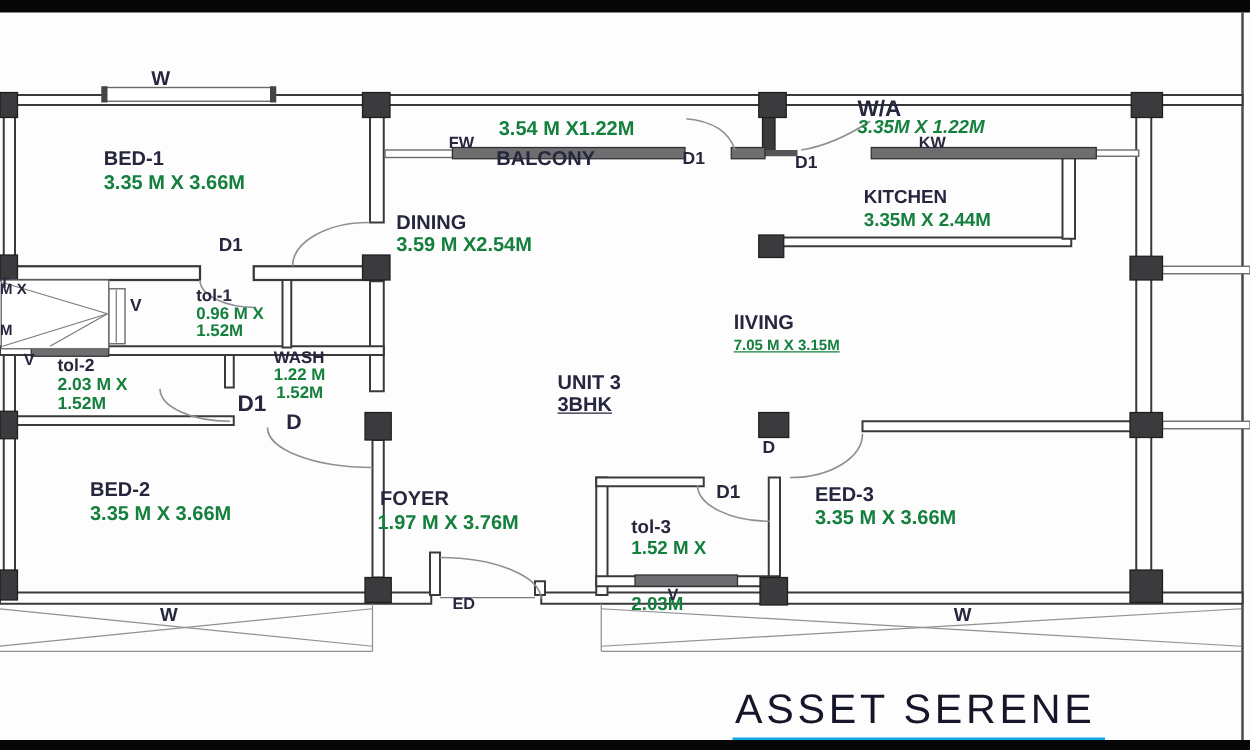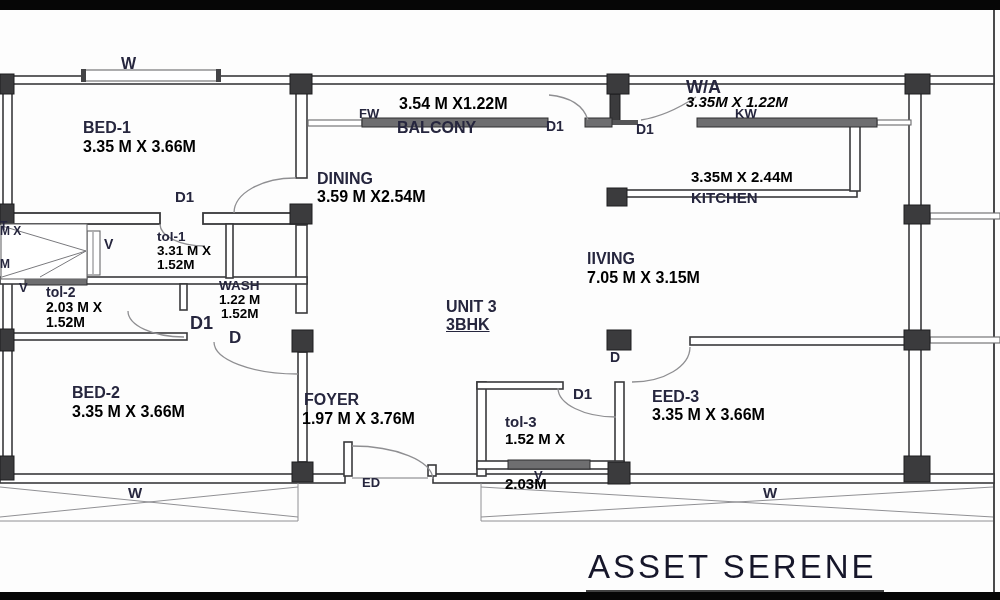--- a/index.html
+++ b/index.html
@@ -9,25 +9,25 @@
   .wall{fill:#ffffff;stroke:#3a3a3c;stroke-width:1.6;}
   .wallthick{fill:#ffffff;stroke:#39393b;stroke-width:1.8;}
   .col{fill:#3b3b3d;stroke:#1e1e20;stroke-width:1;}
   .sill{fill:#6e6e70;stroke:#2f2f31;stroke-width:1;}
   .thin{fill:#ffffff;stroke:#6a6a6c;stroke-width:1.1;}
   .arc{fill:none;stroke:#8f8f92;stroke-width:1.3;}
   .bay{stroke:#909094;stroke-width:1;fill:none;}
   .xline{stroke:#7a7a7e;stroke-width:1;fill:none;}
   .frame{fill:#060606;}
   .lbl{position:absolute;font-weight:bold;color:#26263e;white-space:nowrap;line-height:1.05;}
-  .dims{color:#000000;}
+  .dims{color:#15803d;}
   .marker{position:absolute;font-weight:bold;color:#26263e;white-space:nowrap;}
   .partial{position:absolute;font-weight:bold;color:#26263e;white-space:nowrap;}
   #title{position:absolute;left:586px;top:548px;font-size:33px;font-weight:400;
-         letter-spacing:3px;color:#16162a;border-bottom:2px solid #404040;padding:0 8px 4px 2px;}
+         letter-spacing:3px;color:#16162a;border-bottom:2px solid #0ea5e9;padding:0 8px 4px 2px;}
 </style>
 </head>
 <body>
 
 <div id="stage">
 
 <svg id="plan-svg" width="1000" height="600" viewBox="0 0 1000 600">
 
   <g>
     <rect class="frame" x="0" y="0" width="1000" height="10"></rect>
@@ -141,34 +141,34 @@
 
   <div class="lbl" style="left:83px;top:120px;font-size:16px;">BED-1</div>
   <div class="lbl dims" style="left:83px;top:139px;font-size:16px;">3.35 M X 3.66M</div>
 
   <div class="lbl" style="left:397px;top:80px;font-size:16px;margin-top:40px;">BALCONY</div>
   <div class="lbl dims" style="left:399px;top:96px;font-size:16px;">3.54 M X1.22M</div>
 
   <div class="lbl" style="left:686px;top:78px;font-size:18px;text-align:center;">W/A</div>
   <div class="lbl dims" style="left:686px;top:94px;font-size:15px;font-style:italic;">3.35M X 1.22M</div>
 
-  <div class="lbl" style="left:691px;top:150px;font-size:15px;margin-top:40px;">KITCHEN</div>
+  <div class="lbl" style="left:691px;top:150px;font-size:15px;">KITCHEN</div>
   <div class="lbl dims" style="left:691px;top:169px;font-size:15px;">3.35M X 2.44M</div>
 
   <div class="lbl" style="left:317px;top:171px;font-size:16px;">DINING</div>
   <div class="lbl dims" style="left:317px;top:189px;font-size:16px;">3.59 M X2.54M</div>
 
   <div class="lbl" style="left:587px;top:251px;font-size:16px;">lIVING</div>
-  <div class="lbl dims" style="left:587px;top:270px;font-size:16px;">7.05 M X 3.15M</div>
+  <div class="lbl dims" style="left:587px;top:270px;font-size:12px;text-decoration:underline;">7.05 M X 3.15M</div>
 
   <div class="lbl" style="left:446px;top:299px;font-size:16px;">UNIT 3</div>
   <div class="lbl" style="left:446px;top:317px;font-size:16px;text-decoration:underline;">3BHK</div>
 
   <div class="lbl" style="left:157px;top:230px;font-size:13.5px;">tol-1</div>
-  <div class="lbl dims" style="left:157px;top:244px;font-size:13.5px;">3.31 M X</div>
+  <div class="lbl dims" style="left:157px;top:244px;font-size:13.5px;">0.96 M X</div>
   <div class="lbl dims" style="left:157px;top:258px;font-size:13.5px;">1.52M</div>
 
   <div class="lbl" style="left:46px;top:285px;font-size:14px;">tol-2</div>
   <div class="lbl dims" style="left:46px;top:300px;font-size:14px;">2.03 M X</div>
   <div class="lbl dims" style="left:46px;top:315px;font-size:14px;">1.52M</div>
 
   <div class="lbl" style="left:219px;top:279px;font-size:13.5px;">WASH</div>
   <div class="lbl dims" style="left:219px;top:293px;font-size:13.5px;">1.22 M</div>
   <div class="lbl dims" style="left:221px;top:307px;font-size:13.5px;">1.52M</div>
 

